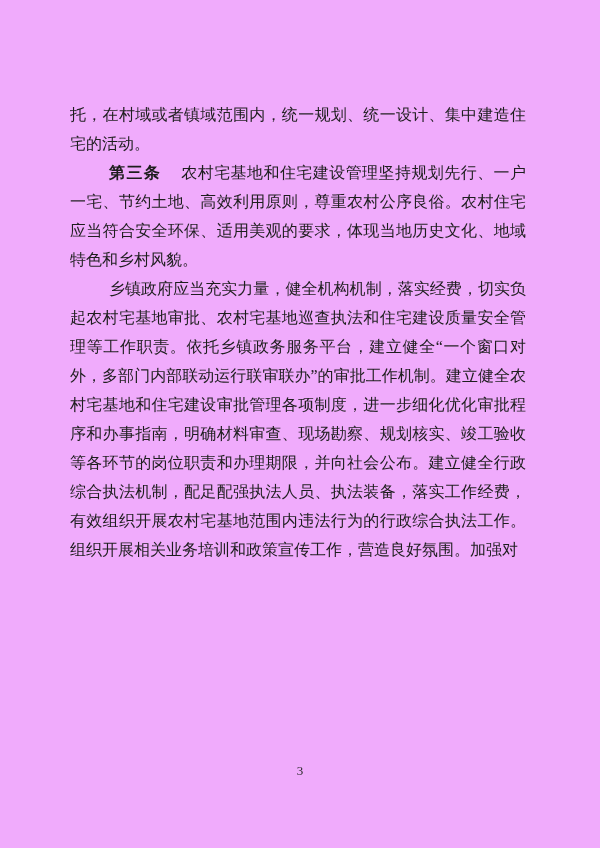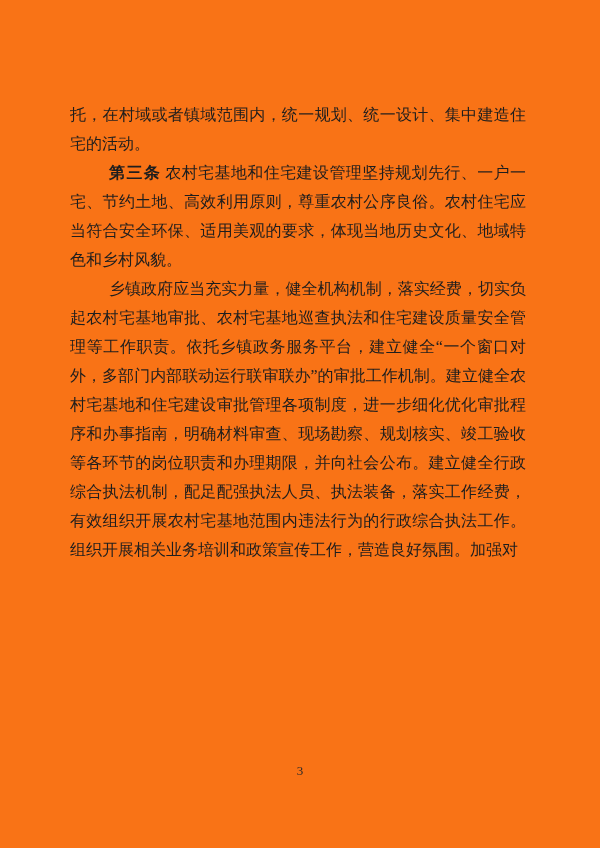--- a/index.html
+++ b/index.html
@@ -10,21 +10,21 @@
   body {
     width: 600px;
     height: 848px;
     font-family: "Liberation Serif", serif;
     overflow: hidden;
   }
   .page {
     position: relative;
     width: 600px;
     height: 848px;
-    background: #f97316;
+    background: #f0abfc;
   }
   .text-block {
     position: absolute;
     left: 70px;
     top: 100px;
     width: 456px;
     font-size: 16px;
     line-height: 29px;
     color: #1e1e1e;
     text-align: justify;
@@ -32,21 +32,21 @@
   }
   .para {
     margin: 0;
     padding: 0;
   }
   .para.indent {
     text-indent: 39px;
   }
   .article-heading {
     font-weight: 700;
-    margin-right: 4px;
+    margin-right: 20px;
     letter-spacing: 1px;
   }
   .page-number {
     position: absolute;
     left: 0;
     top: 763px;
     width: 600px;
     text-align: center;
     font-size: 13px;
     color: #2a2a2a;

